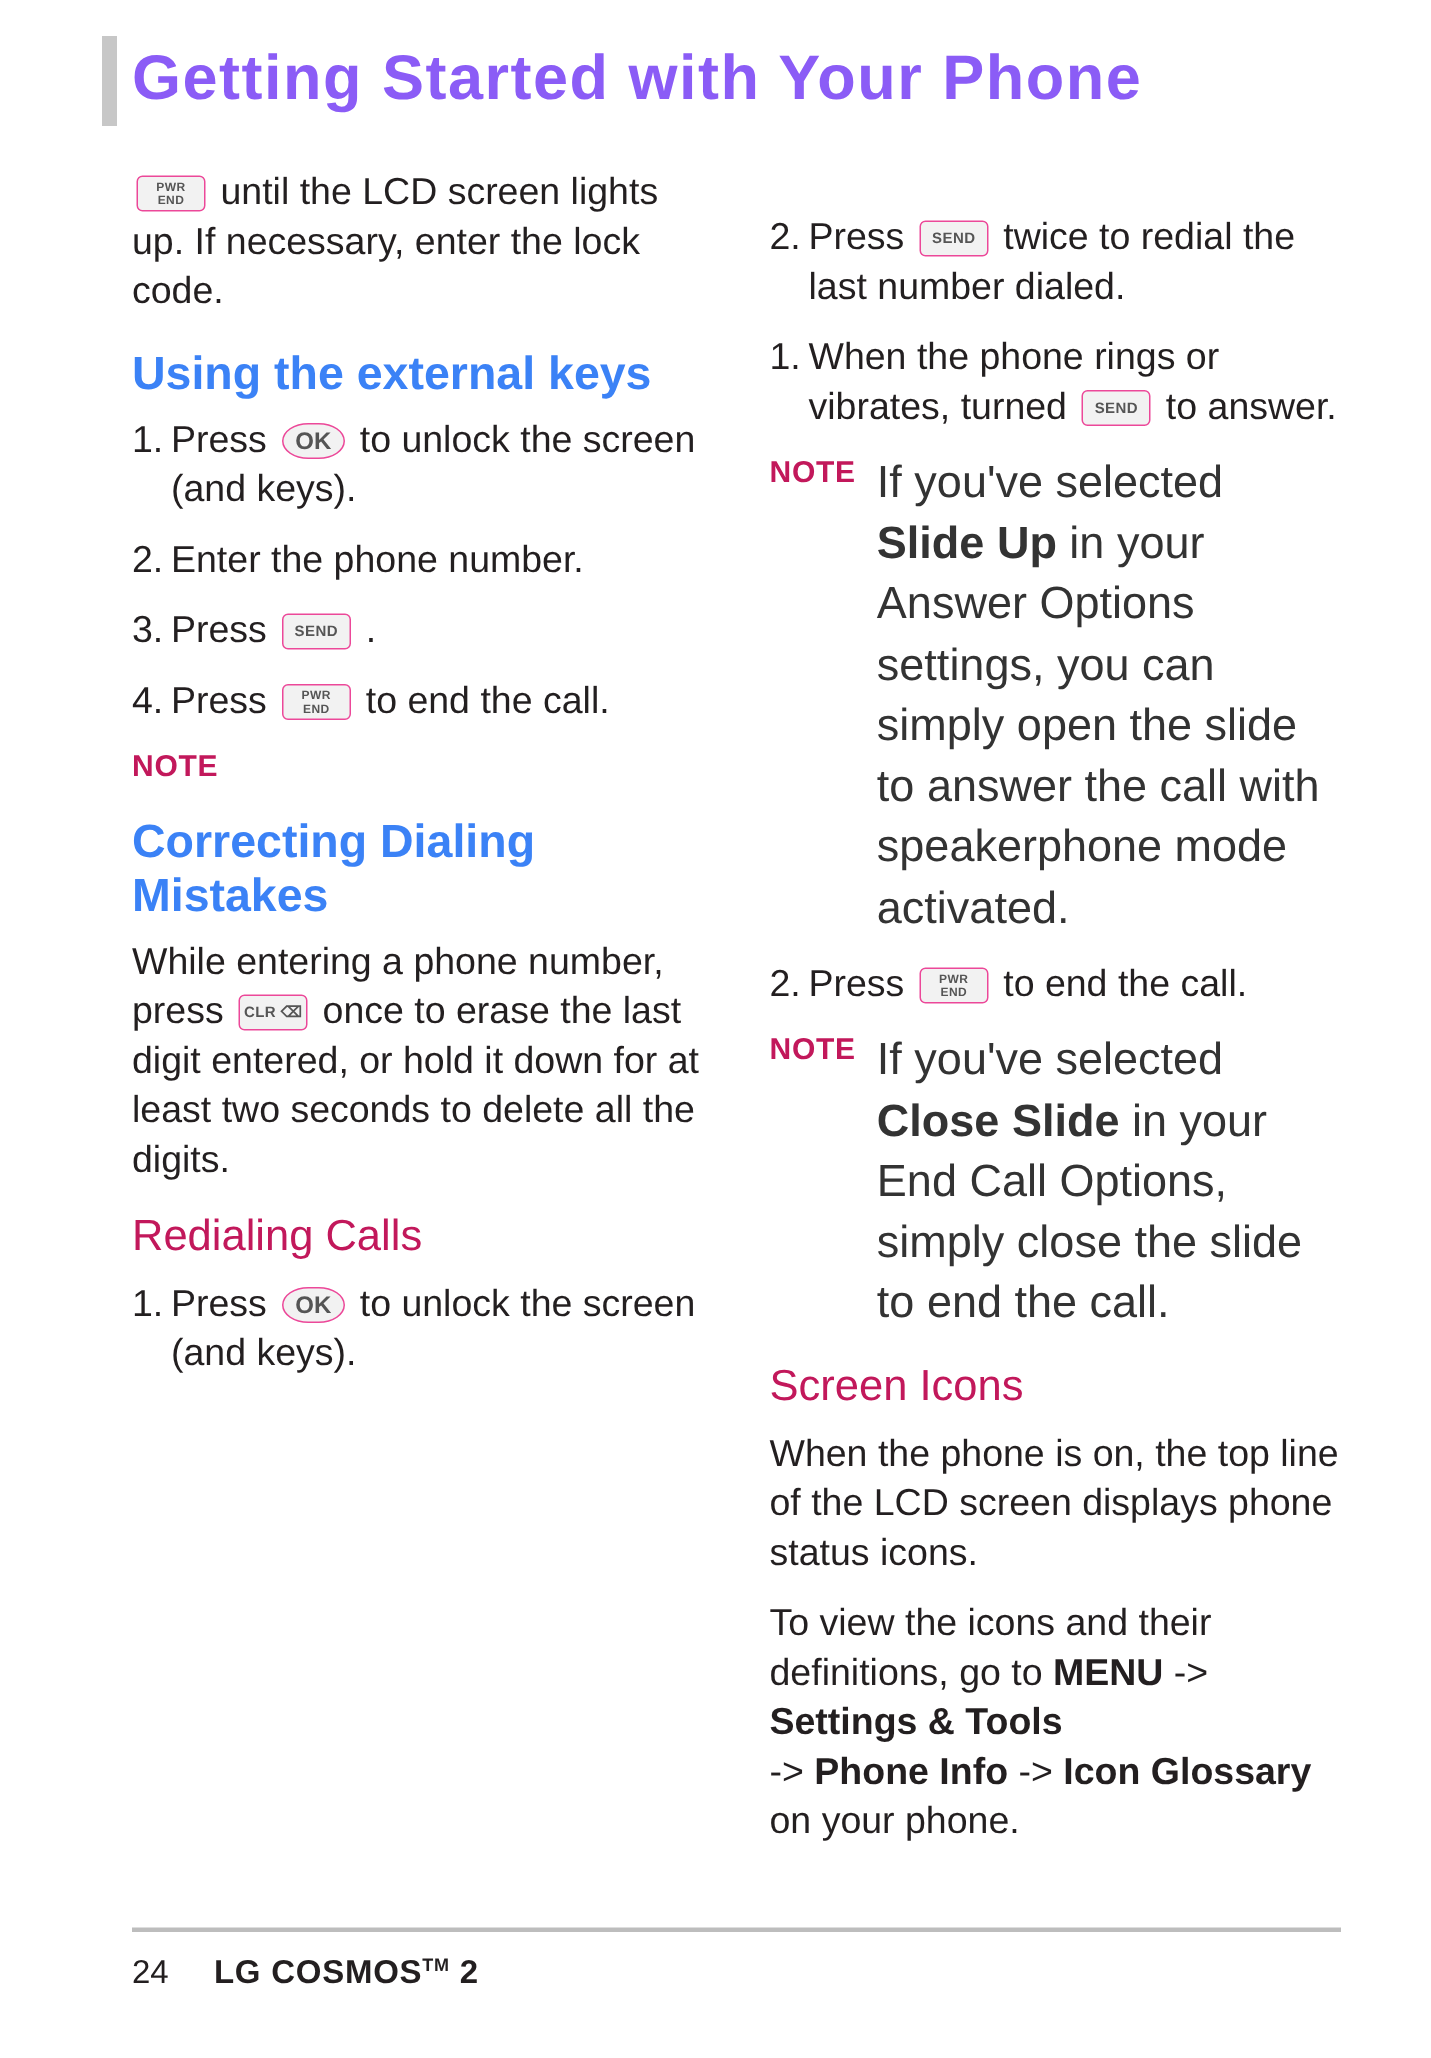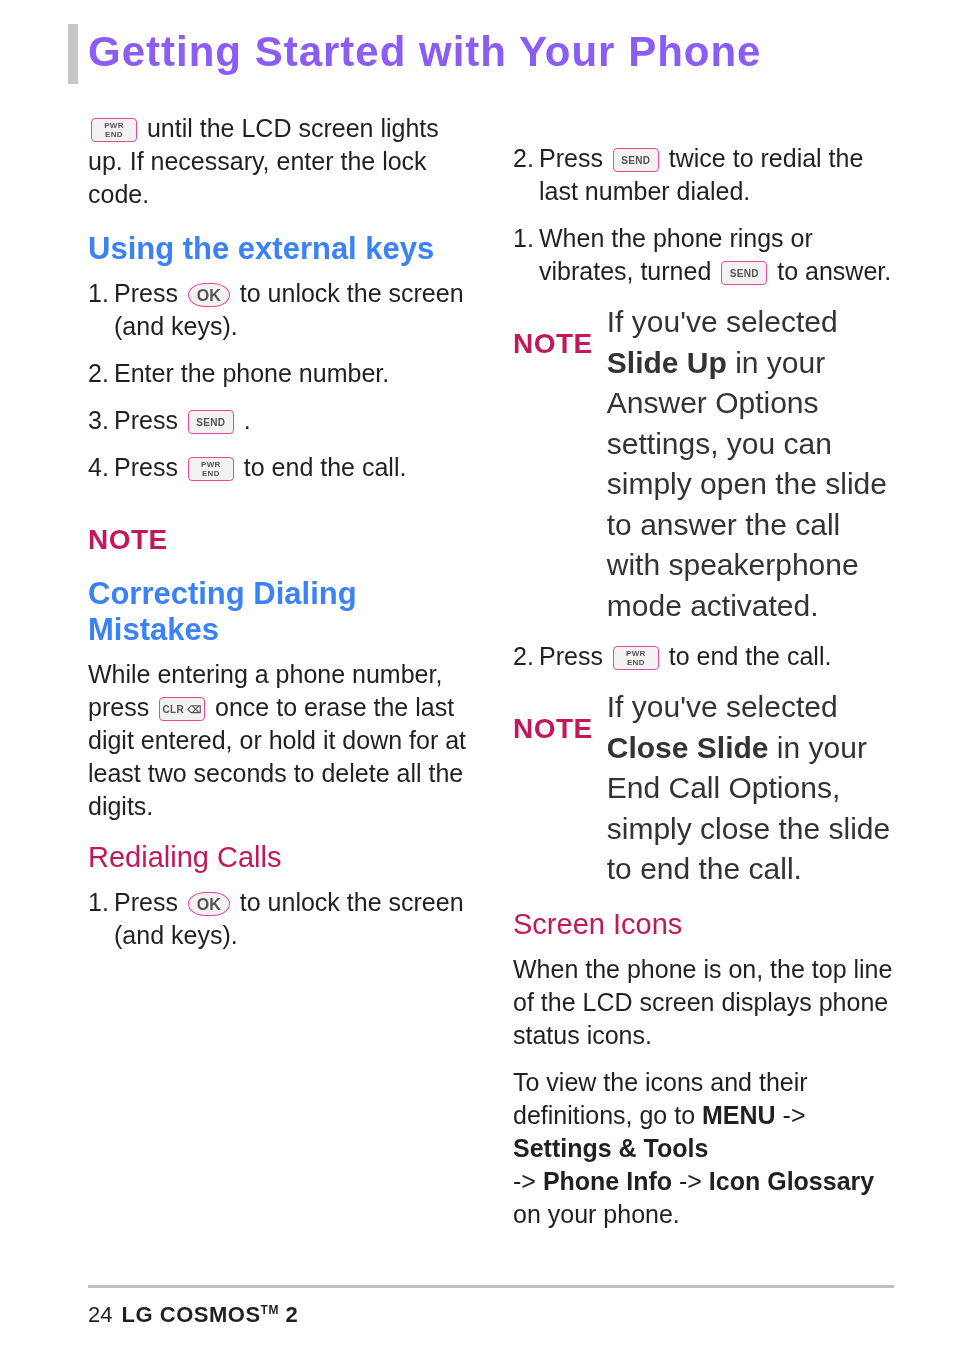--- a/index.html
+++ b/index.html
@@ -65,25 +65,24 @@
   .step .num{flex:0 0 26px;}
   .step .txt{flex:1;}
   .note-row{
     display:flex;
     gap:14px;
     margin:14px 0 14px 0;
   }
   .note-label{
     color:#c2185b;
     font-weight:700;
-    font-size:28px;
+    font-size:20px;
     flex:0 0 auto;
     padding-top:2px;
     letter-spacing:0.5px;
-    margin-top:24px;
   }
   .note-body{
     font-size:30px;
     line-height:1.35;
     font-weight:300;
     color:#333;
   }
   .inline-strong{font-weight:600;}
   .btn-key{
     display:inline-flex;
@@ -121,21 +120,21 @@
   }
   .footer-rule{
     height:3px;
     background:#bdbdbd;
     margin-bottom:14px;
   }
   .footer-text{
     font-size:22px;
     color:#231f20;
   }
-  .footer-text .pg{font-weight:400;margin-right:3px;}
+  .footer-text .pg{font-weight:400;margin-right:24px;}
   .footer-text .brand{font-weight:700;letter-spacing:0.5px;}
   .tm{font-size:12px;vertical-align:super;}
 </style>
 </head>
 <body>
 
 <div class="page-bar"></div>
 <h1 class="chapter-title">Getting Started with Your Phone</h1>
 
 <div class="columns">

